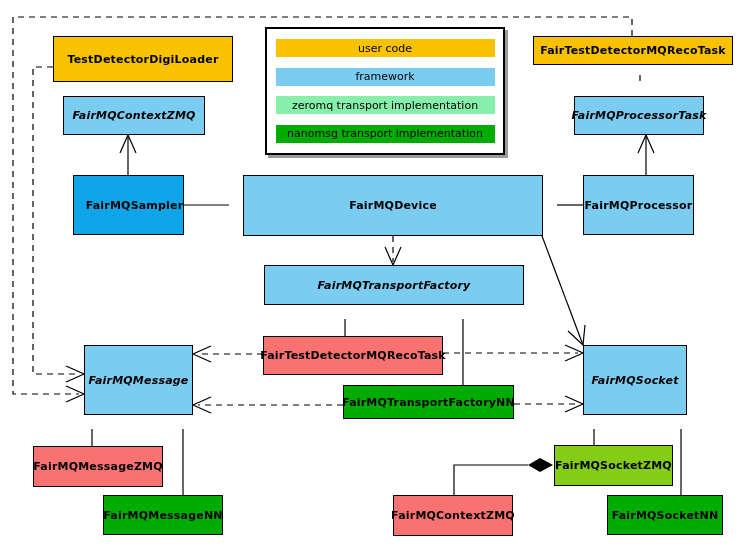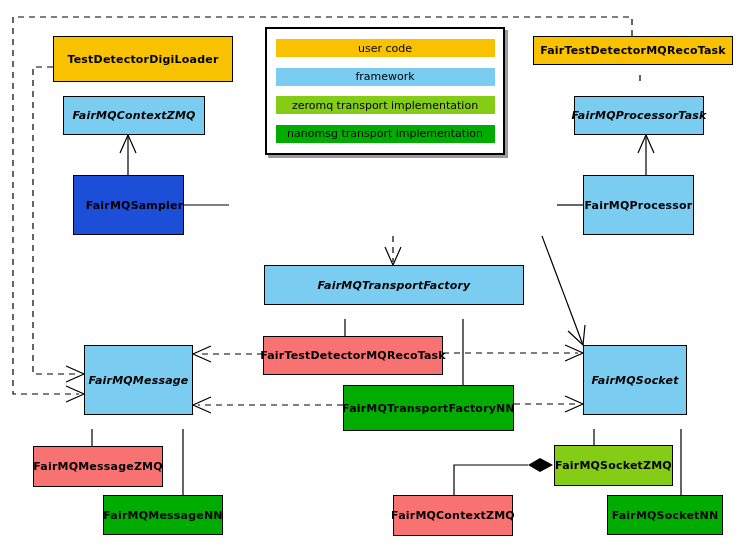--- a/index.html
+++ b/index.html
@@ -172,46 +172,47 @@
     </g>
   </svg>
 
   <div class="legend">
     <div class="legend-bar" style="background-color: rgb(248, 194, 0);">
       <span>user code</span>
     </div>
     <div class="legend-bar" style="background-color: rgb(123, 204, 241);">
       <span>framework</span>
     </div>
-    <div class="legend-bar" style="background-color: #84cc16;">
+    <div class="legend-bar" style="background-color: #86efac;">
       <span>zeromq transport implementation</span>
     </div>
     <div class="legend-bar" style="background-color: rgb(0, 172, 0);">
       <span>nanomsg transport implementation</span>
     </div>
   </div>
 
   <div class="node" style="left: 53px; top: 36px; width: 180px; height: 46px; background-color: rgb(248, 194, 0);">TestDetectorDigiLoader</div>
 
   <div class="node" style="left: 533px; top: 36px; width: 200px; height: 29px; background-color: rgb(248, 194, 0);">FairTestDetectorMQRecoTask</div>
 
   <div class="node abstract" style="left: 63px; top: 96px; width: 142px; height: 39px; background-color: rgb(123, 204, 241);">FairMQContextZMQ</div>
 
   <div class="node abstract" style="left: 574px; top: 96px; width: 130px; height: 39px; background-color: rgb(123, 204, 241);">FairMQProcessorTask</div>
 
-  <div class="node" style="left: 73px; top: 175px; width: 111px; height: 60px; background-color: #1d4ed8; padding-left: 12px;">FairMQSampler</div>
-
+  <div class="node" style="left: 73px; top: 175px; width: 111px; height: 60px; background-color: #0ea5e9; padding-left: 12px;">FairMQSampler</div>
+
+  <div class="node" style="left: 243px; top: 175px; width: 300px; height: 61px; background-color: rgb(123, 204, 241);">FairMQDevice</div>
 
   <div class="node" style="left: 583px; top: 175px; width: 111px; height: 60px; background-color: rgb(123, 204, 241);">FairMQProcessor</div>
 
   <div class="node abstract" style="left: 264px; top: 265px; width: 260px; height: 40px; background-color: rgb(123, 204, 241);">FairMQTransportFactory</div>
 
   <div class="node" style="left: 263px; top: 336px; width: 180px; height: 39px; background-color: rgb(248, 114, 114);">FairTestDetectorMQRecoTask</div>
 
-  <div class="node" style="left: 343px; top: 385px; width: 171px; height: 46px; background-color: rgb(0, 172, 0);">FairMQTransportFactoryNN</div>
+  <div class="node" style="left: 343px; top: 385px; width: 171px; height: 34px; background-color: rgb(0, 172, 0);">FairMQTransportFactoryNN</div>
 
   <div class="node abstract" style="left: 84px; top: 345px; width: 109px; height: 70px; background-color: rgb(123, 204, 241);">FairMQMessage</div>
 
   <div class="node abstract" style="left: 583px; top: 345px; width: 104px; height: 70px; background-color: rgb(123, 204, 241);">FairMQSocket</div>
 
   <div class="node" style="left: 33px; top: 446px; width: 130px; height: 41px; background-color: rgb(248, 114, 114);">FairMQMessageZMQ</div>
 
   <div class="node" style="left: 103px; top: 495px; width: 120px; height: 40px; background-color: rgb(0, 172, 0);">FairMQMessageNN</div>
 
   <div class="node" style="left: 554px; top: 445px; width: 119px; height: 41px; background-color: #84cc16;">FairMQSocketZMQ</div>

